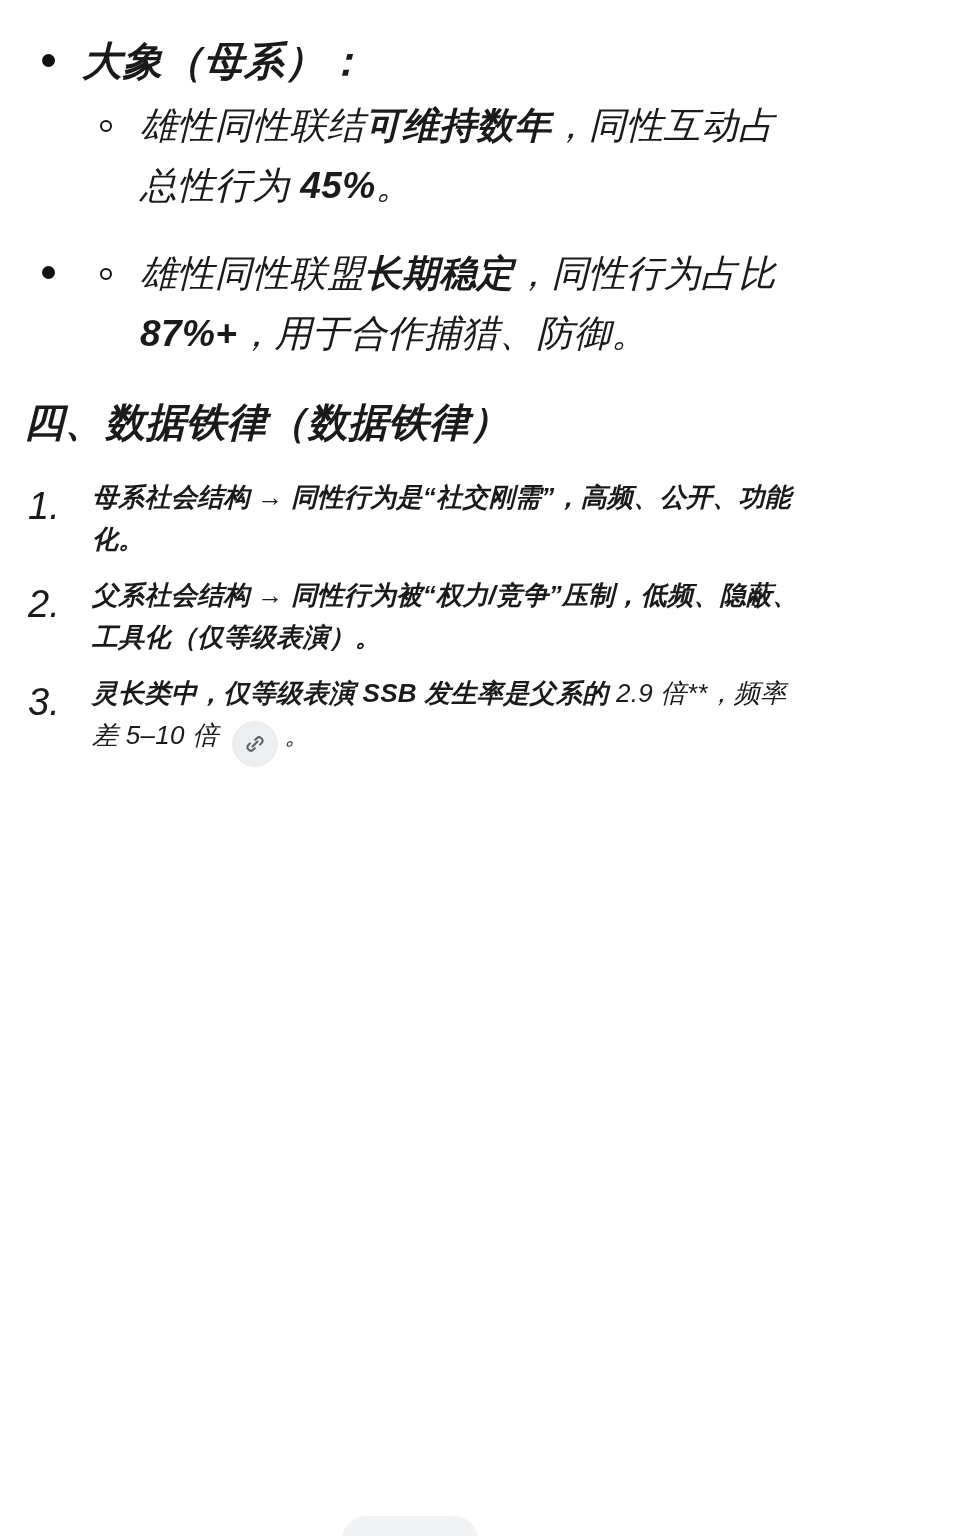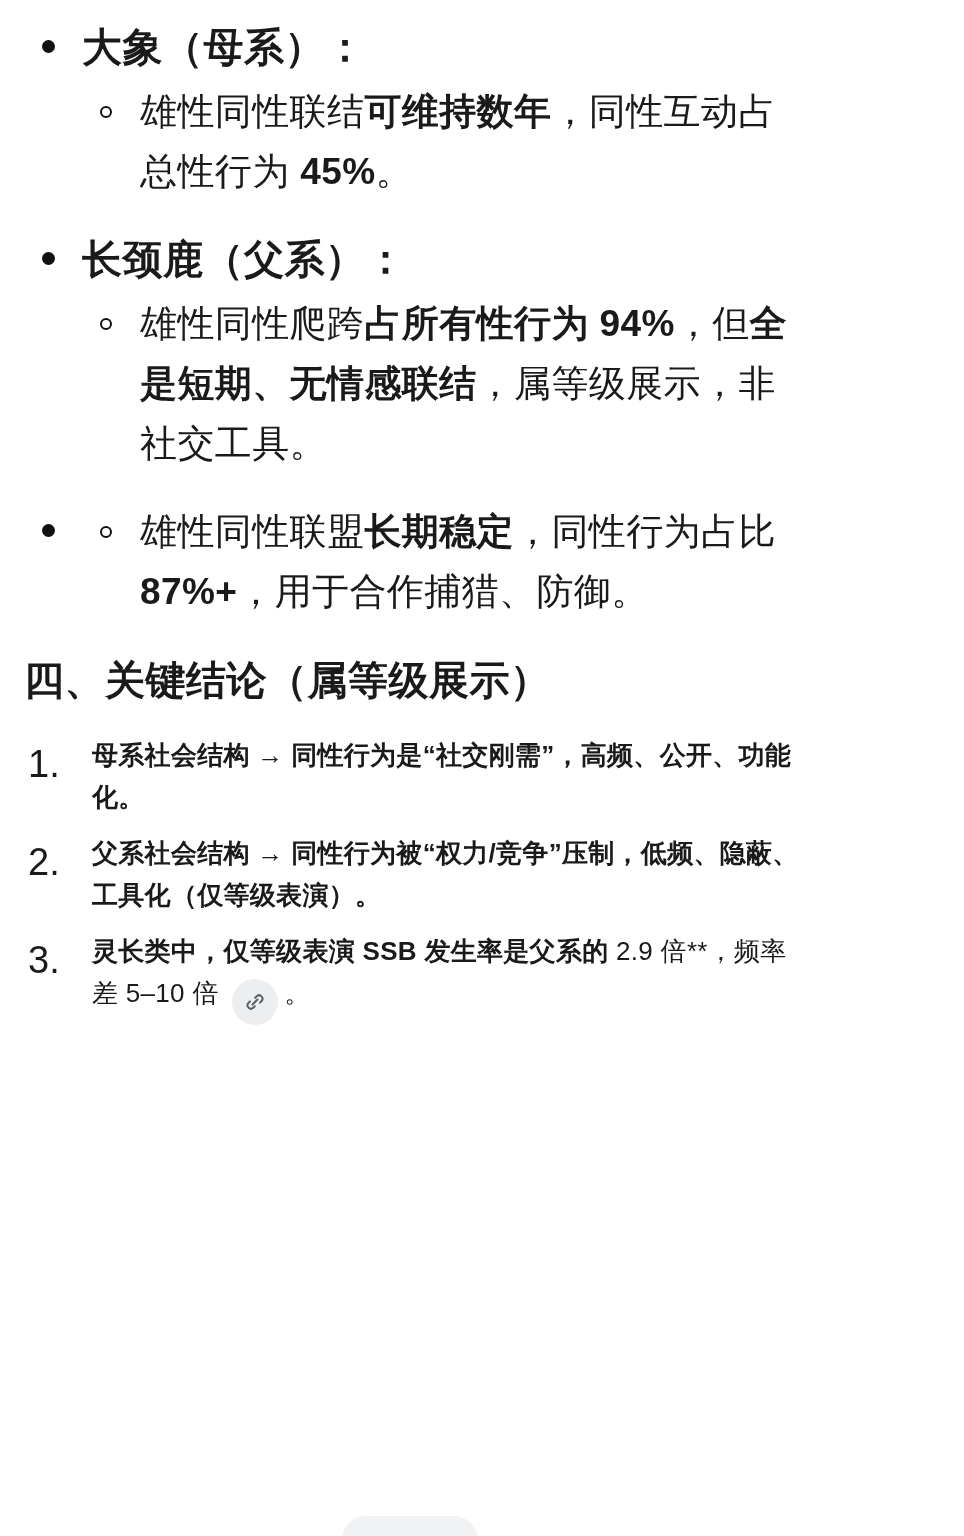--- a/index.html
+++ b/index.html
@@ -11,23 +11,24 @@
     width: 964px;
     min-height: 1536px;
     font-family: "Liberation Sans", "DejaVu Sans", sans-serif;
     color: #1a1a1a;
     -webkit-font-smoothing: antialiased;
   }
   .page {
     width: 819px;
     min-height: 1536px;
     box-sizing: border-box;
-    padding: 18px 20px 0 20px;
+    padding: 32px 20px 0 20px;
     position: relative;
     overflow: hidden;
+    font-style: italic;
   }
 
   
   ul.lvl1 {
     list-style: none;
     margin: 0;
     padding: 0;
   }
   li.b1 {
     position: relative;
@@ -156,48 +157,36 @@
       <ul class="lvl2">
         <li class="b2">
           <span class="bullet-hollow"></span>
           <div class="b2-text">
             <span>雄性同性联结</span><b>可维持数年</b><span>，同性互动占总性行为 </span><b>45%</b><span>。</span>
           </div>
         </li>
       </ul>
     </li>
 
-    <li class="b1">
-      <span class="bullet"></span>
-      <div class="b1-title">长颈鹿（父系）：</div>
-      <ul class="lvl2">
-        <li class="b2">
-          <span class="bullet-hollow"></span>
-          <div class="b2-text">
-            <span>雄性同性爬跨</span><b>占所有性行为 94%</b><span>，但</span><b>全是短期、无情感联结</b><span>，属等级展示，非社交工具。</span>
-          </div>
-        </li>
-      </ul>
-    </li>
 
     <li class="b1">
       <span class="bullet"></span>
       <ul class="lvl2">
         <li class="b2">
           <span class="bullet-hollow"></span>
           <div class="b2-text">
             <span>雄性同性联盟</span><b>长期稳定</b><span>，同性行为占比 </span><b>87%+</b><span>，用于合作捕猎、防御。</span>
           </div>
         </li>
       </ul>
     </li>
 
   </ul>
 
-  <div class="section-heading">四、关键结论（属等级展示）</div>
+  <div class="section-heading">四、数据铁律（数据铁律）</div>
 
   <ol class="conclusions">
 
     <li class="num">
       <span class="num-marker">1.</span>
       <div class="num-text">
         <span>母系社会结构 → 同性行为是“社交刚需”，高频、公开、功能化。</span>
       </div>
     </li>
 

